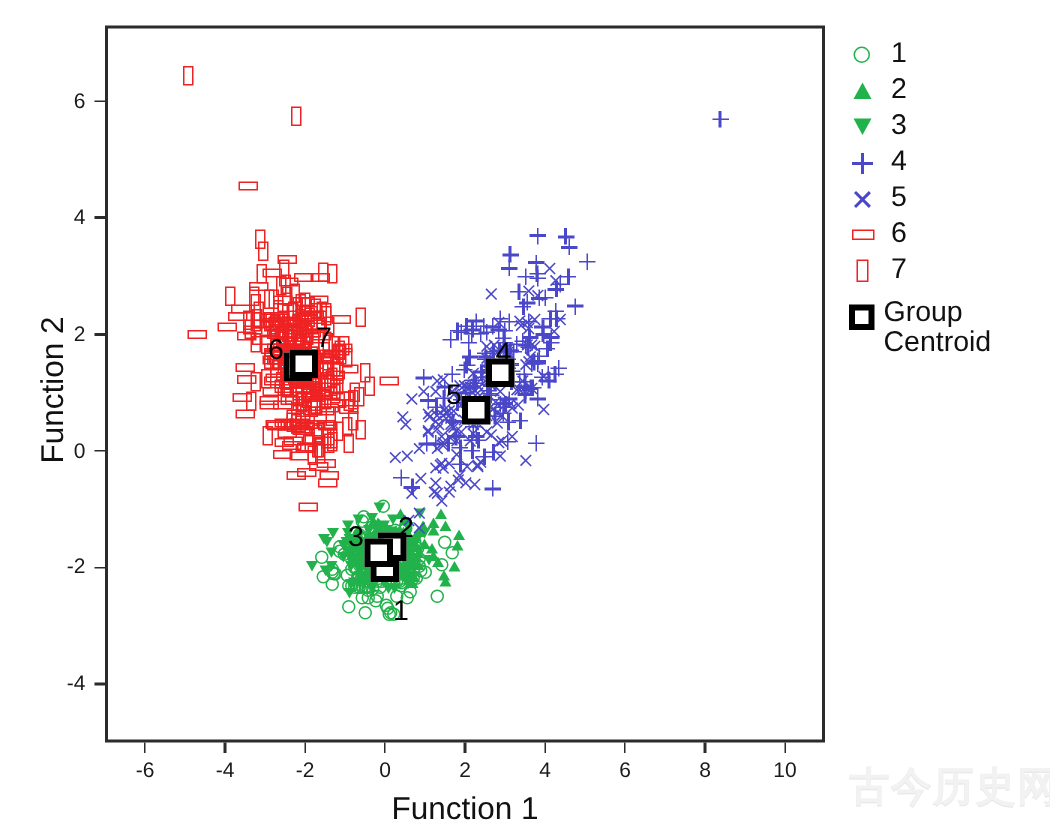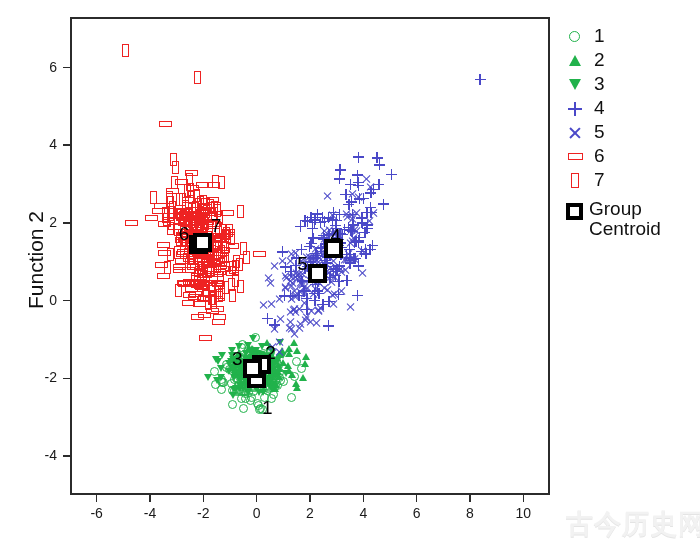--- a/index.html
+++ b/index.html
@@ -1268,20 +1268,21 @@
       <div class="ytick" style="left: 63px; top: 222.167px;"></div>
       <div class="ytick-lbl" style="left: 17px; top: 213.967px;">2</div>
       <div class="ytick" style="left: 63px; top: 299.891px;"></div>
       <div class="ytick-lbl" style="left: 17px; top: 291.691px;">0</div>
       <div class="ytick" style="left: 63px; top: 377.615px;"></div>
       <div class="ytick-lbl" style="left: 17px; top: 369.415px;">-2</div>
       <div class="ytick" style="left: 63px; top: 455.338px;"></div>
       <div class="ytick-lbl" style="left: 17px; top: 447.138px;">-4</div>
     </div>
 
+  <div id="xlabel">Function 1</div>
   <div id="ylabel">Function 2</div>
 
   <div id="legend">
 
     <div class="legend-row">
       <span class="legend-sym">
         <span style="left:3px;top:5px;width:11px;height:11px;border:1.4px solid #21b24b;border-radius:50%;box-sizing:border-box;"></span>
       </span>
       <span class="legend-lbl">1</span>
     </div>

